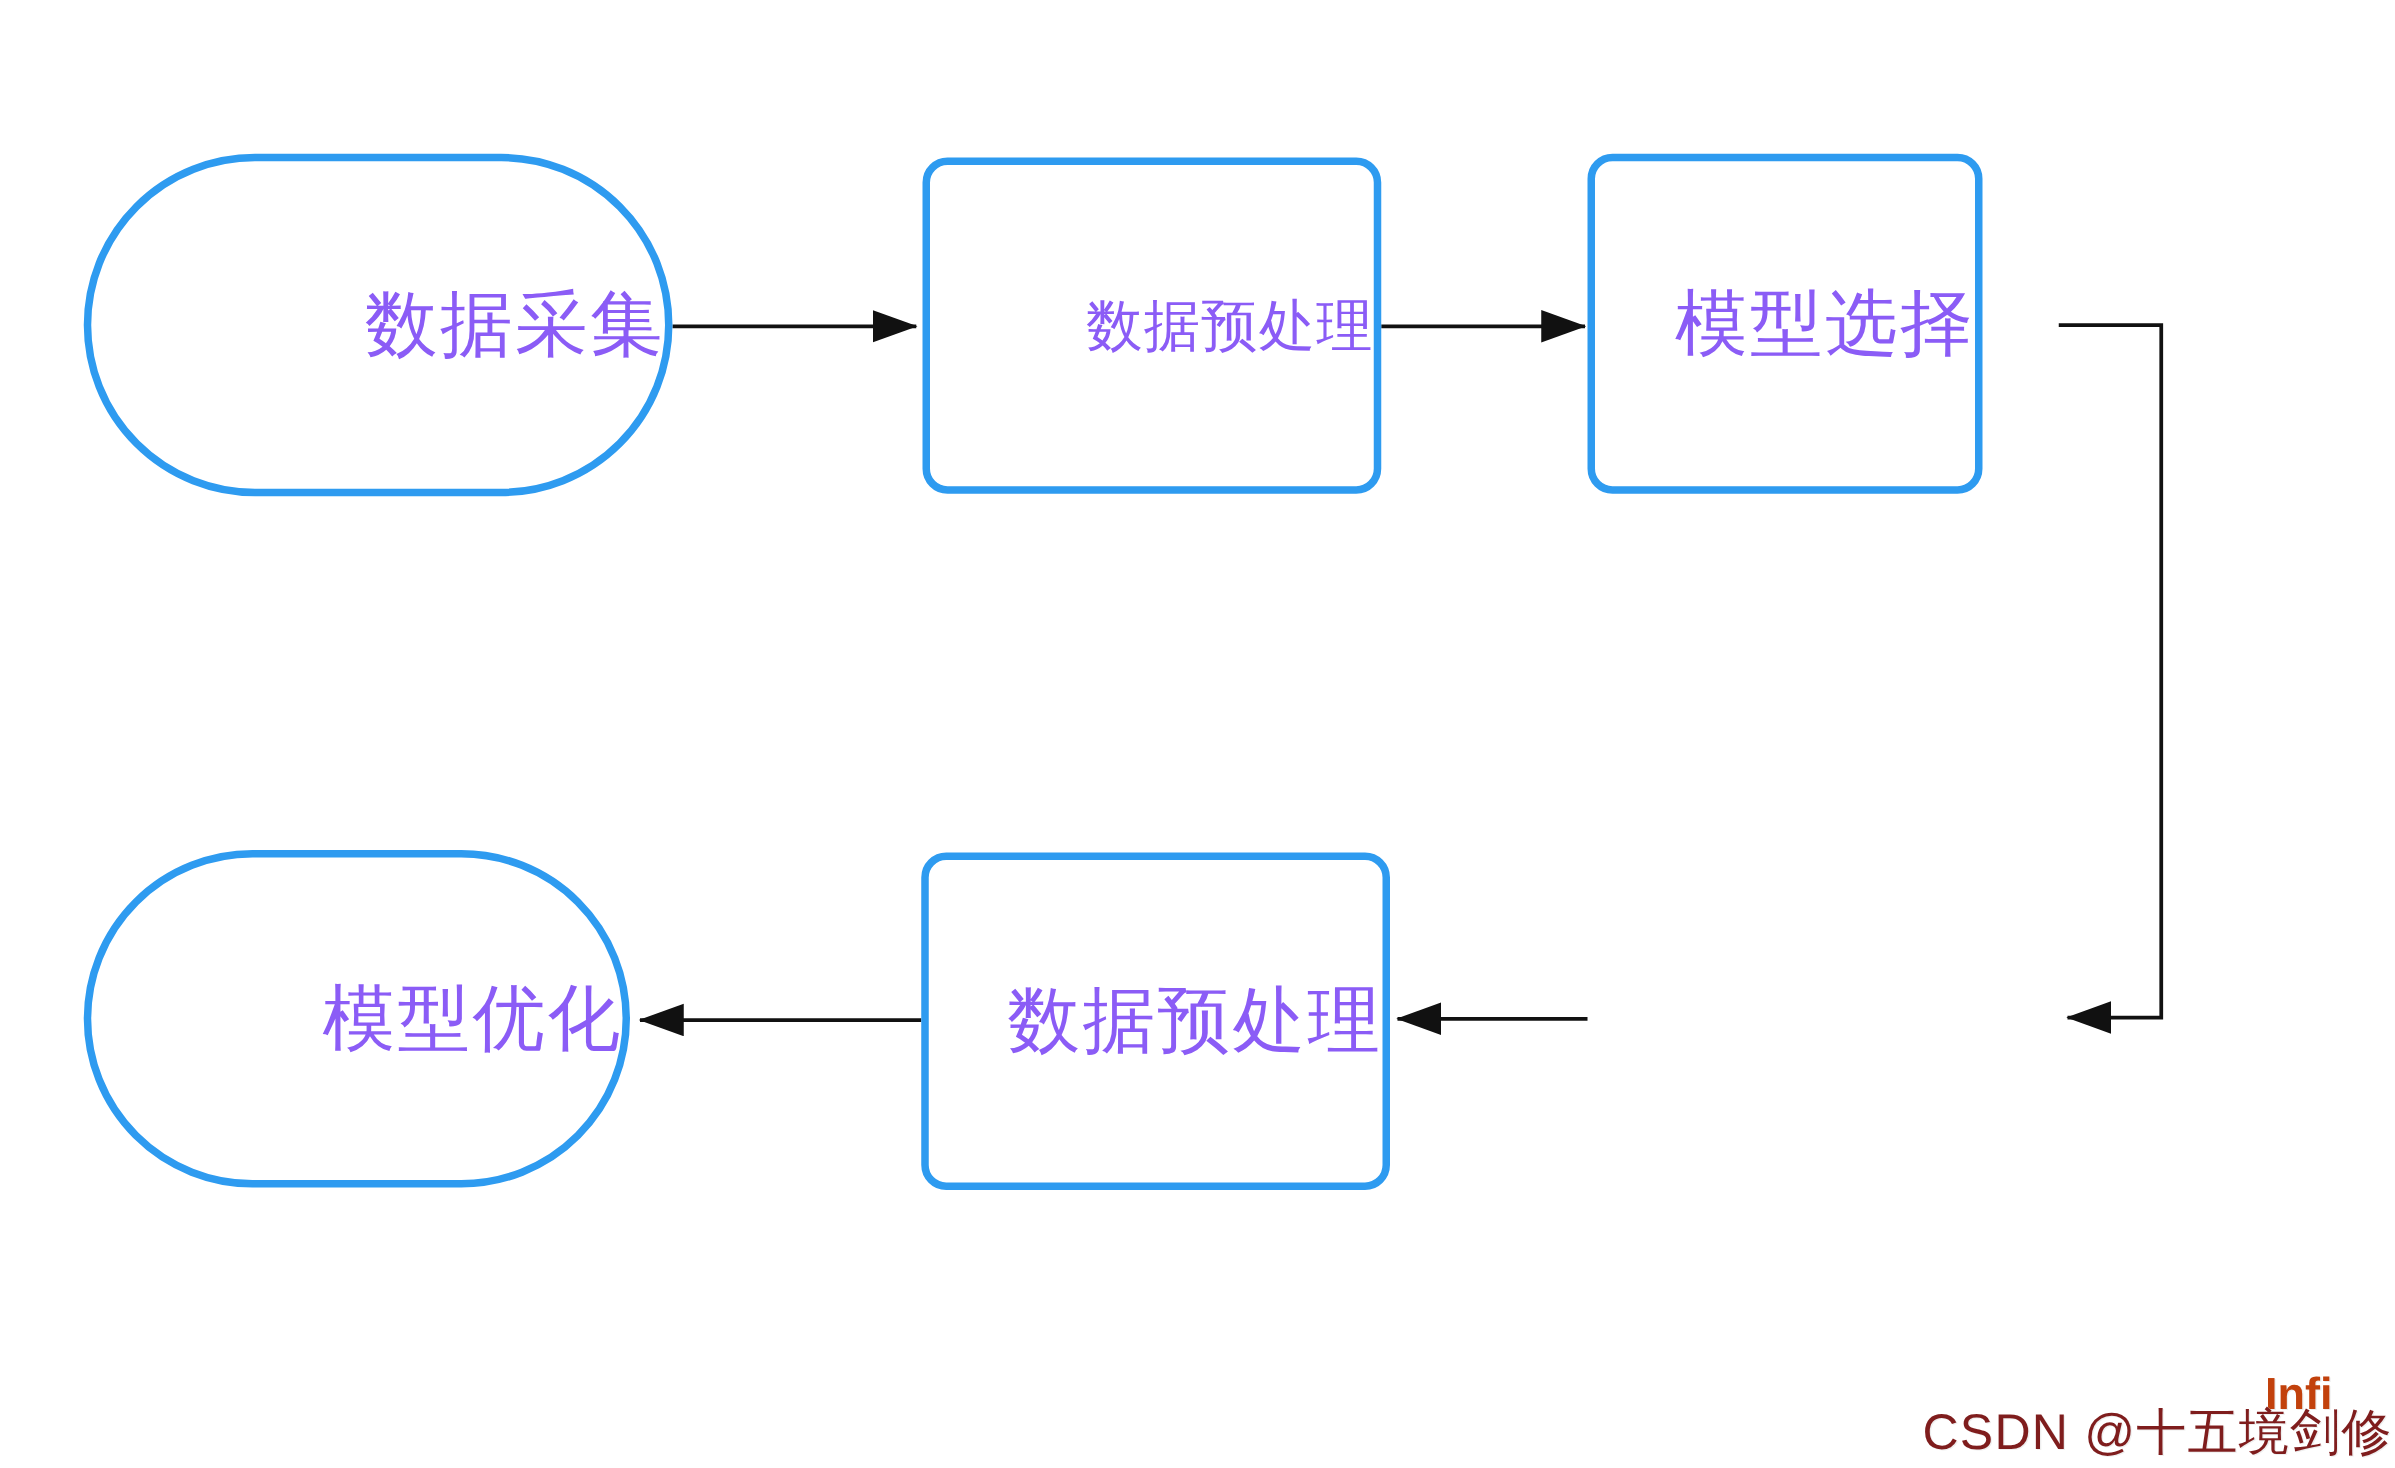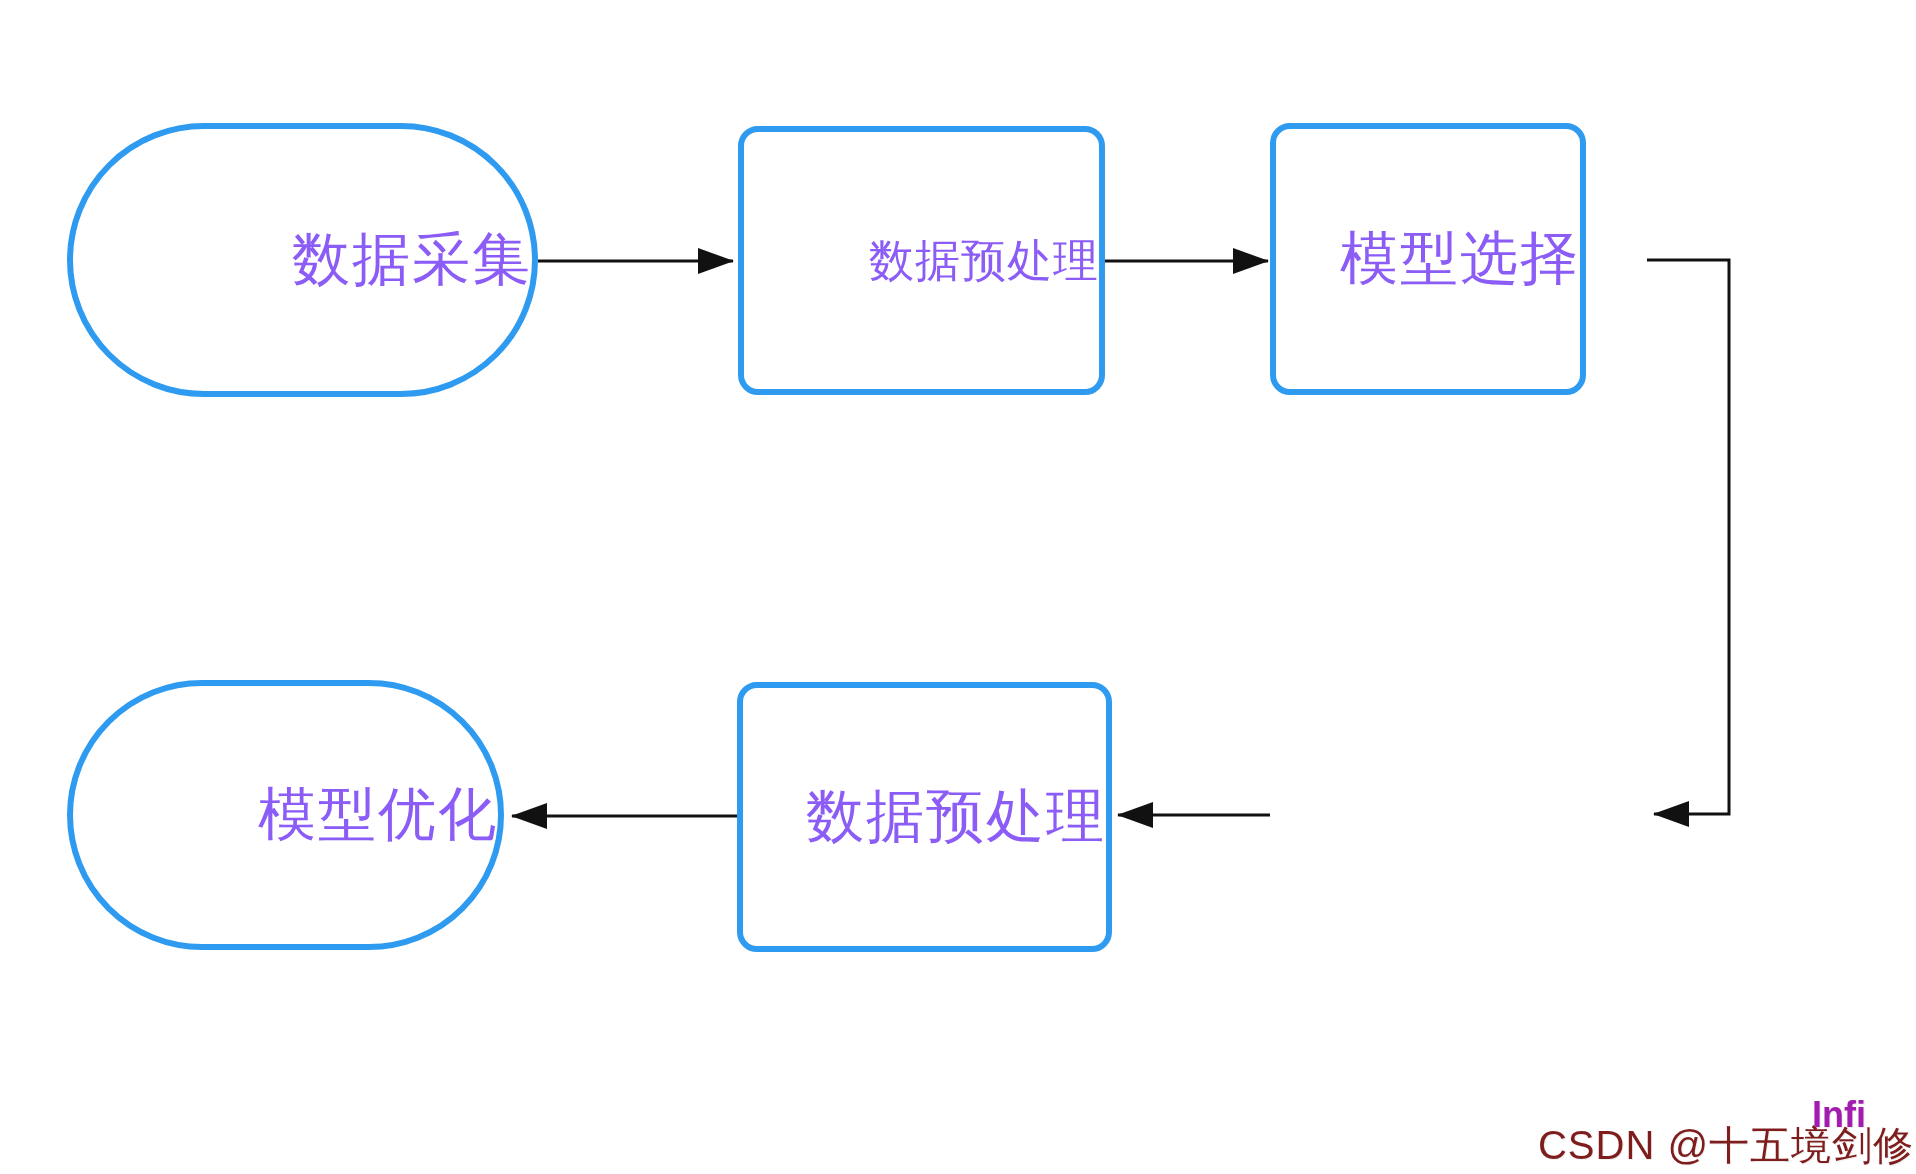--- a/index.html
+++ b/index.html
@@ -53,21 +53,21 @@
     text-shadow: 1px 1px 0 #efefef;
     letter-spacing: 1px;
     white-space: nowrap;
   }
   .wm-infi {
     position: absolute;
     left: 1812px;
     top: 1094px;
     font-size: 36px;
     font-weight: bold;
-    color: #a21caf;
+    color: #c2410c;
     text-shadow: 1px 1px 0 #ededed;
     white-space: nowrap;
   }
 </style>
 </head>
 <body>
 
 <div class="canvas">
 
   <svg class="edges" viewBox="0 0 1916 1174" xmlns="http://www.w3.org/2000/svg">

